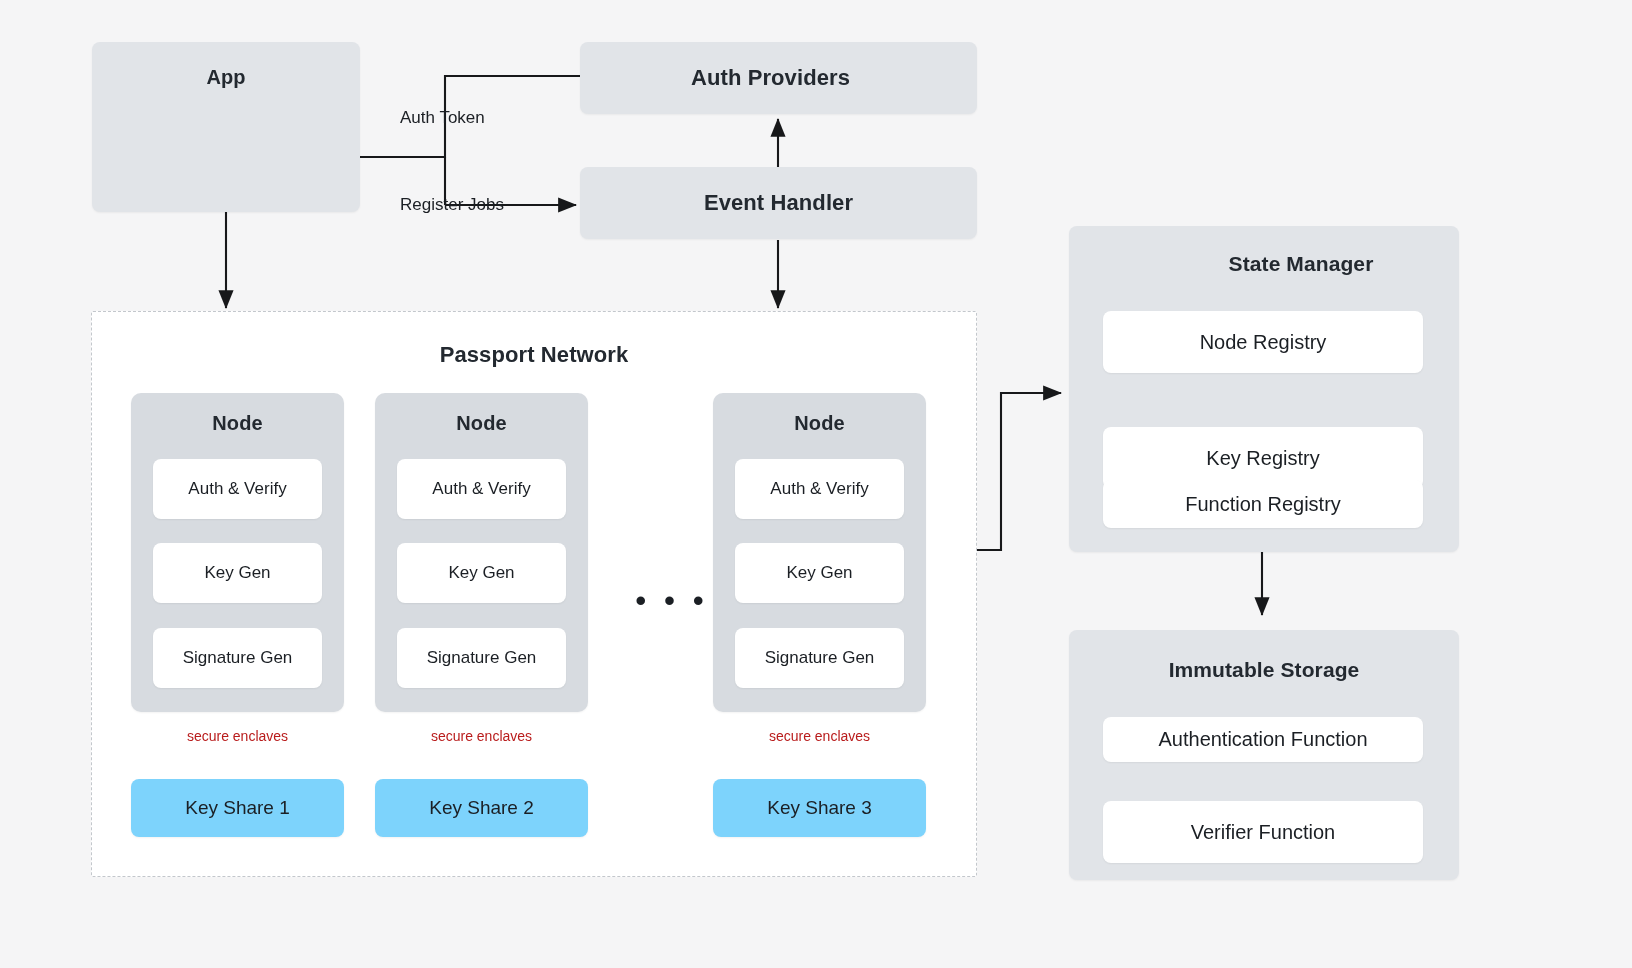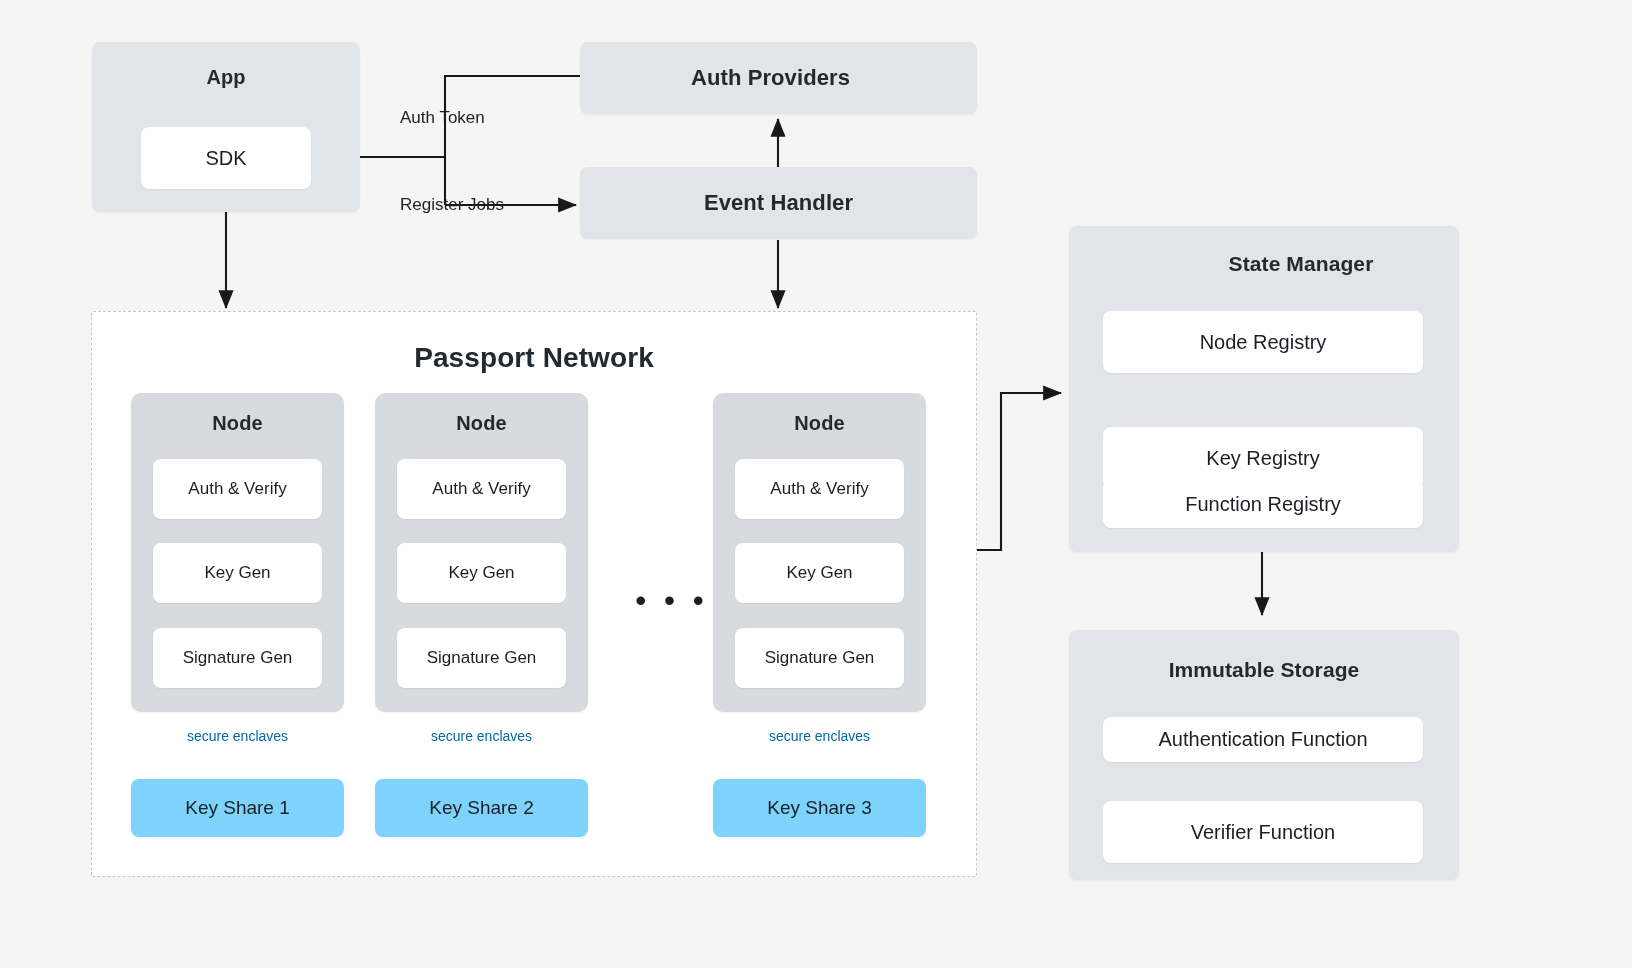--- a/index.html
+++ b/index.html
@@ -72,21 +72,21 @@
   .edge-label {
     position: absolute;
     font-size: 17px;
     color: #1b1f24;
     white-space: nowrap;
     background: transparent;
   }
   .small-label {
     position: absolute;
     font-size: 14px;
-    color: #0369a1;
+    color: #b91c1c;
     white-space: nowrap;
     text-align: center;
   }
   svg.wires {
     position: absolute;
     left: 0;
     top: 0;
     width: 1632px;
     height: 968px;
     pointer-events: none;
@@ -132,35 +132,34 @@
 
       <path d="M 238,712 L 238,775" marker-end="url(#arrow)"></path>
       <path d="M 481,712 L 481,775" marker-end="url(#arrow)"></path>
       <path d="M 820,712 L 820,775" marker-end="url(#arrow)"></path>
     </g>
   </svg>
 
   <div class="box group" style="left:92px; top:42px; width:268px; height:170px;">
   </div>
   <div class="group-title" style="left:92px; top:66px; width:268px; font-size:20px;">App</div>
-  <div class="box card" style="left:141px; top:127px; width:170px; height:62px; font-size:20px;">SDK</div>
 
   <div class="box group" style="left:580px; top:42px; width:397px; height:72px;">
   </div>
   <div class="group-title" style="left:580px; top:65px; width:381px; font-size:22px;">Auth Providers</div>
 
   <div class="box group" style="left:580px; top:167px; width:397px; height:72px;">
   </div>
   <div class="group-title" style="left:580px; top:190px; width:397px; font-size:22px;">Event Handler</div>
 
   <div class="edge-label" style="left:400px; top:108px;">Auth Token</div>
   <div class="edge-label" style="left:400px; top:195px;">Register Jobs</div>
 
   <div class="dashed-region" style="left:91px; top:311px; width:886px; height:566px;"></div>
-  <div class="group-title" style="left:91px; top:342px; width:886px; font-size:28px;">Passport Network</div>
+  <div class="group-title" style="left:91px; top:342px; width:886px; font-size:22px;">Passport Network</div>
 
   <div class="box node-box" style="left:131px; top:393px; width:213px; height:319px;"></div>
   <div class="group-title" style="left:131px; top:412px; width:213px; font-size:20px;">Node</div>
   <div class="box card" style="left:153px; top:459px; width:169px; height:60px; font-size:17px;">Auth &amp; Verify</div>
   <div class="box card" style="left:153px; top:543px; width:169px; height:60px; font-size:17px;">Key Gen</div>
   <div class="box card" style="left:153px; top:628px; width:169px; height:60px; font-size:17px;">Signature Gen</div>
   <div class="small-label" style="left:131px; top:728px; width:213px;">secure enclaves</div>
   <div class="box gray-card" style="left:131px; top:779px; width:213px; height:58px; font-size:19px;">Key Share 1</div>
 
   <div class="box node-box" style="left:375px; top:393px; width:213px; height:319px;"></div>

